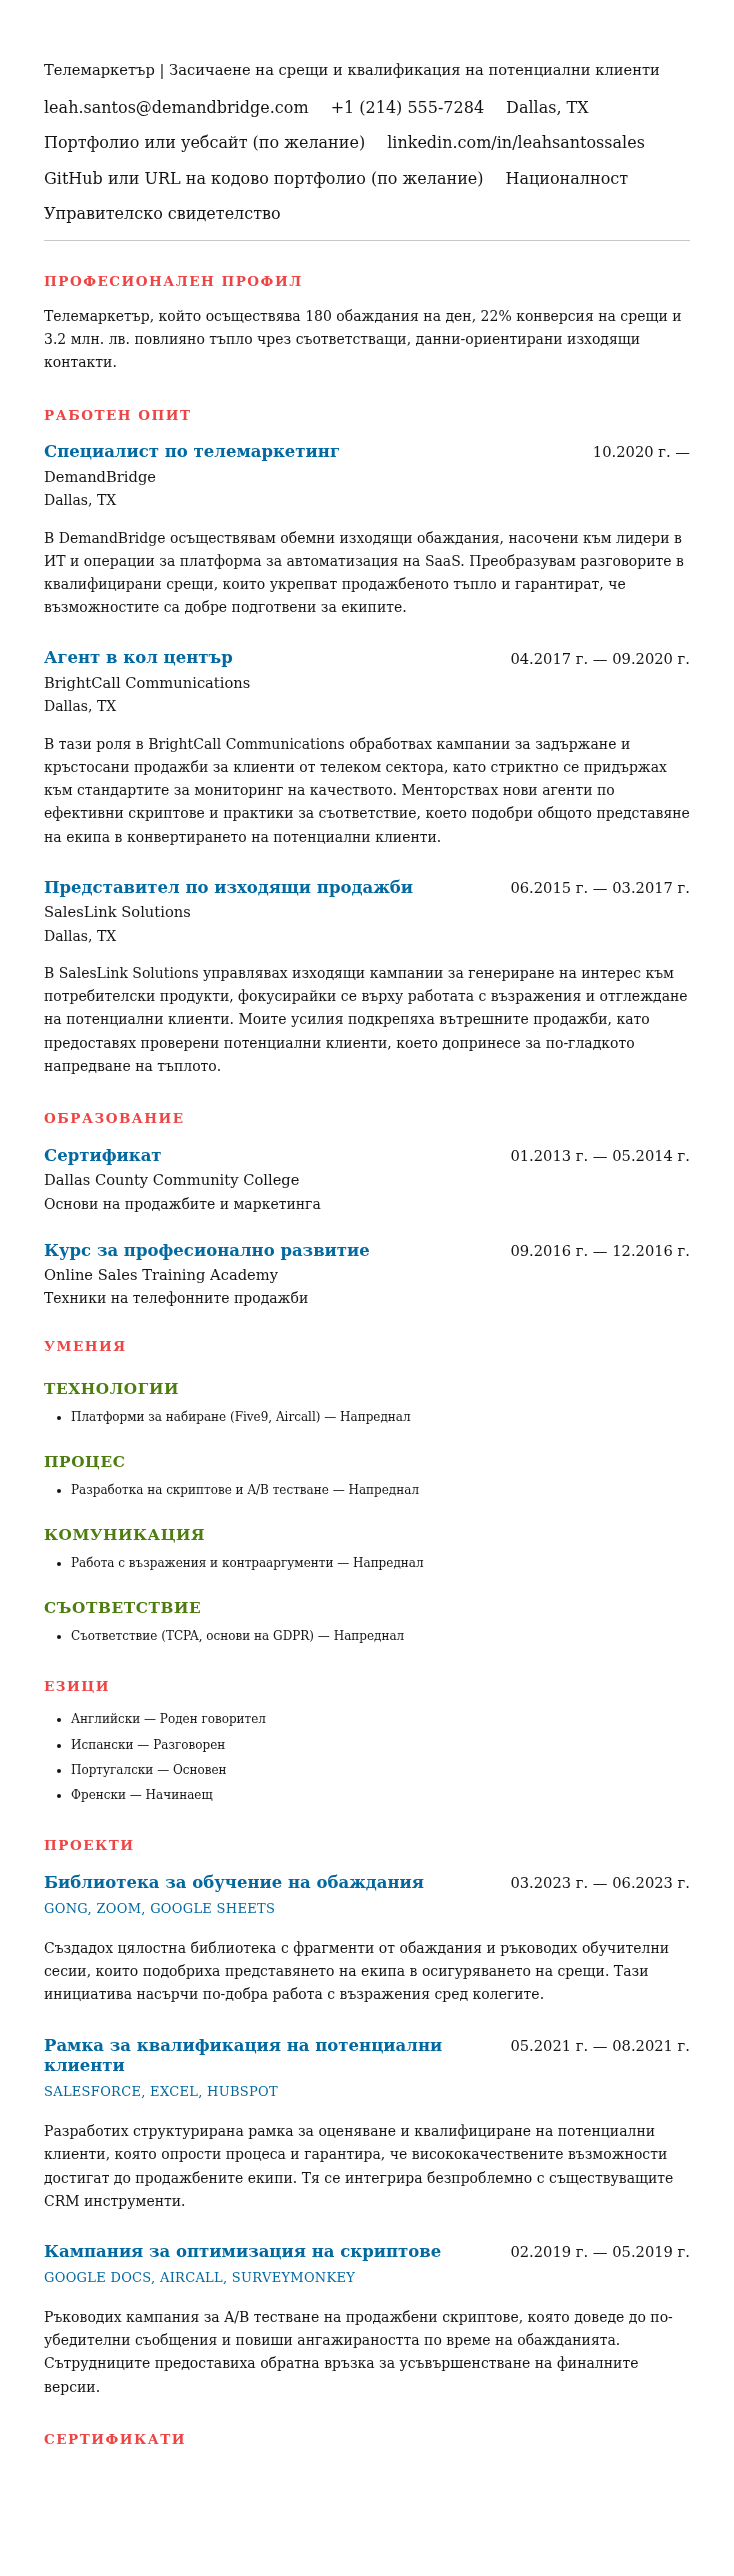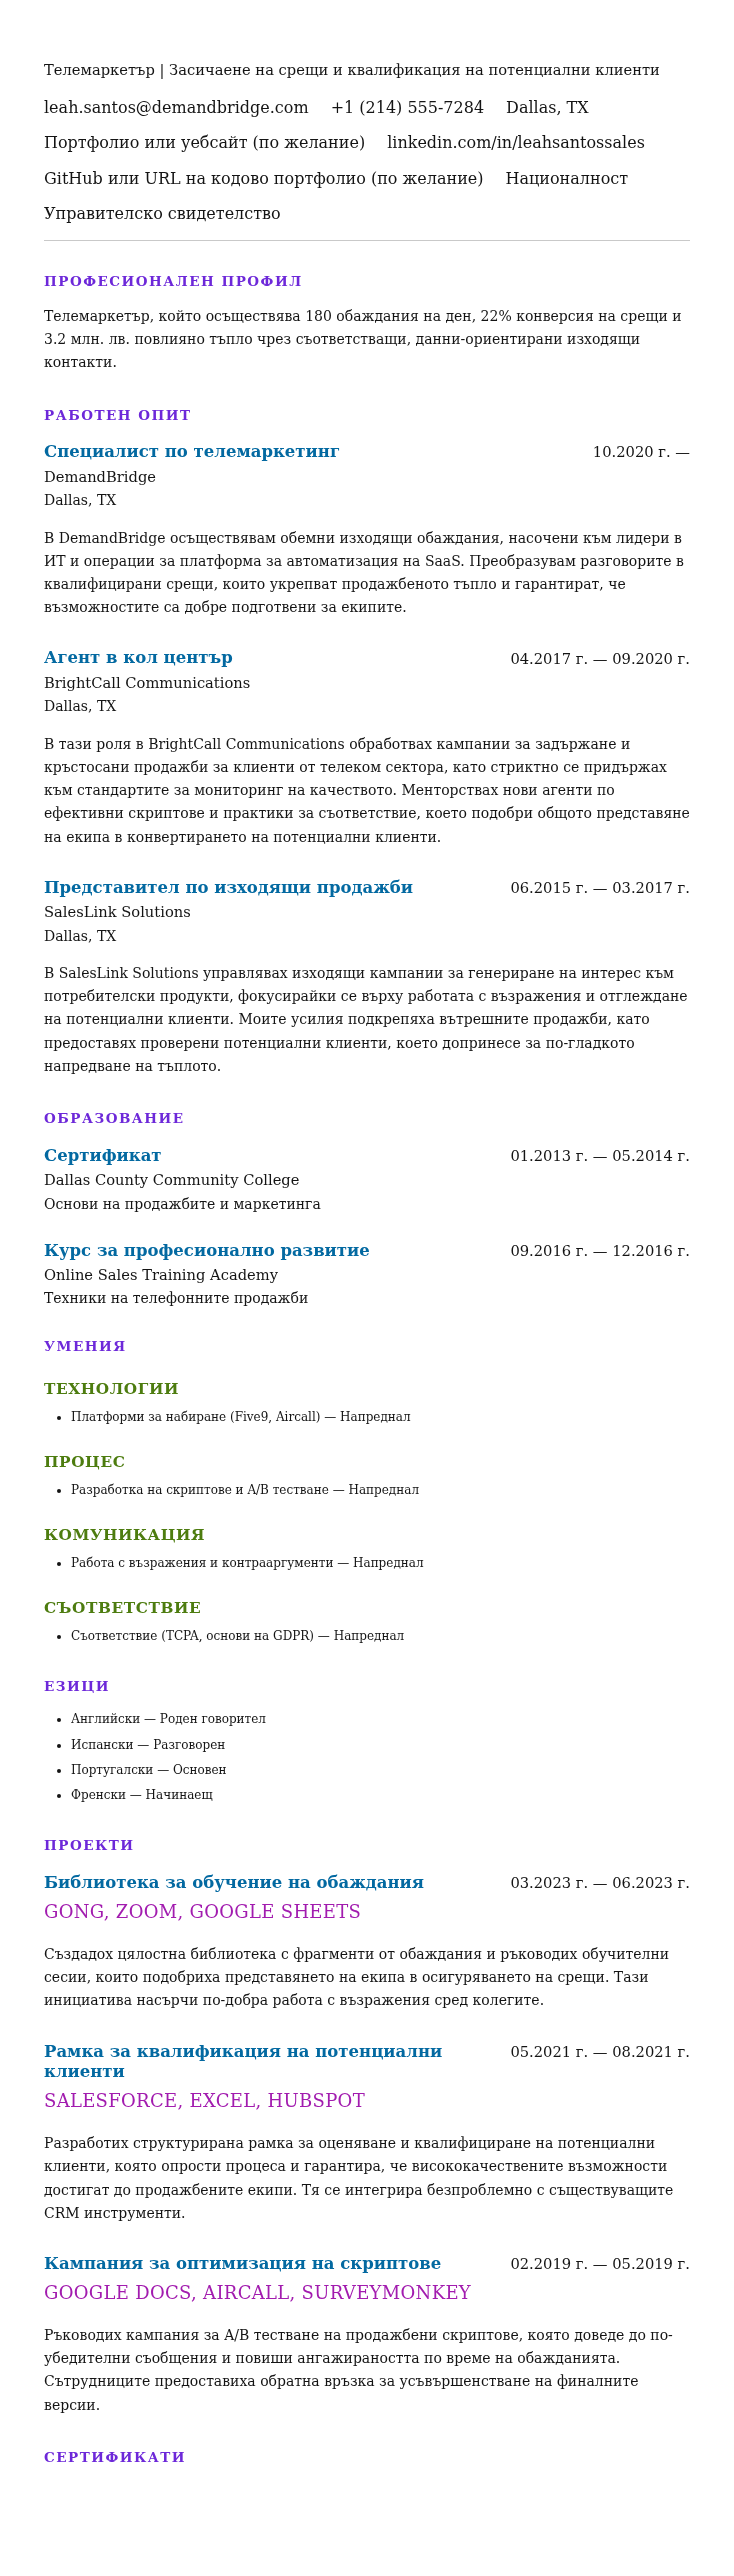--- a/index.html
+++ b/index.html
@@ -16,21 +16,21 @@
   
   .name { font-size: 29px; font-weight: 700; color: #000; line-height: 1.08; margin: 0; }
   .subtitle { font-size: 14.7px; margin-top: 23px; line-height: 1.3; }
   .contact-block { margin-top: 18.4px; }
   .contact-row { display: flex; flex-wrap: wrap; column-gap: 22px; row-gap: 2.4px; font-size: 16px; margin-bottom: 16.5px; }
   .contact-row:last-child { margin-bottom: 0; }
   .header-rule { border: none; border-top: 0.6px solid #c9c9c9; margin: 17px 0 0 0; }
 
   
   .section-heading {
-    font-size: 13.5px; font-weight: 700; color: #6d28d9;
+    font-size: 13.5px; font-weight: 700; color: #ef4444;
     letter-spacing: 1.5px; margin-top: 32px; margin-bottom: 16px;
   }
   .body-text { font-size: 14px; line-height: 1.66; margin: 0; }
 
   
   .entry { margin-top: 19.6px; }
   .entry + .entry { margin-top: 29px; }
   .entry-head { display: flex; justify-content: space-between; align-items: flex-start; }
   .entry-title { font-size: 16.5px; font-weight: 700; color: #0369a1; margin: 0; line-height: 1.25; }
   .entry-date { font-size: 14.7px; white-space: nowrap; padding-left: 14.7px; padding-top: 1.2px; }
@@ -39,21 +39,21 @@
   .entry-desc { font-size: 14px; line-height: 1.66; margin-top: 18.4px; }
   .entry-field { font-size: 14px; margin-top: 7.3px; }
 
   
   .skill-group-title { font-size: 15.3px; font-weight: 700; color: #4d7c0f; letter-spacing: 0.6px; margin-top: 26px; margin-bottom: 9.8px; }
   ul.bullet-list { margin: 0; padding-left: 27px; list-style: disc; }
   ul.bullet-list li { font-size: 12px; line-height: 1.6; margin-bottom: 6.1px; }
   ul.bullet-list li:last-child { margin-bottom: 0; }
 
   
-  .tools-line { font-size: 18px; letter-spacing: 0.3px; margin-top: 7.3px; color: #a21caf; }
+  .tools-line { font-size: 13px; letter-spacing: 0.3px; margin-top: 7.3px; color: #0369a1; }
   .project-desc { font-size: 14px; line-height: 1.66; margin-top: 21px; }
 </style>
 </head>
 <body>
 
 <div class="page">
 
   <header>
     <div class="subtitle">Телемаркетър | Засичаене на срещи и квалификация на потенциални клиенти</div>
 

